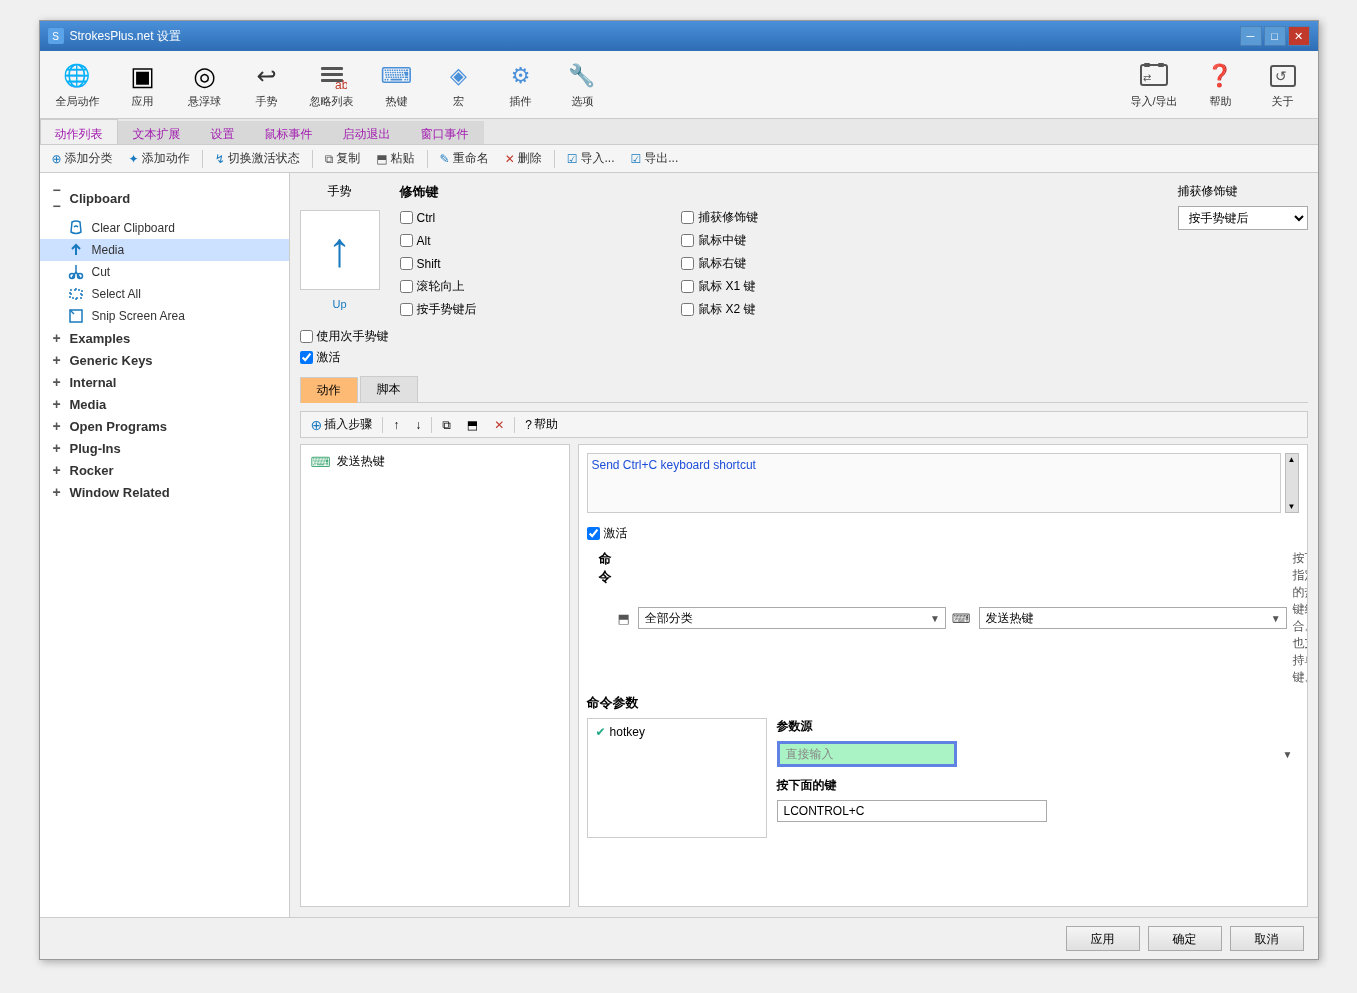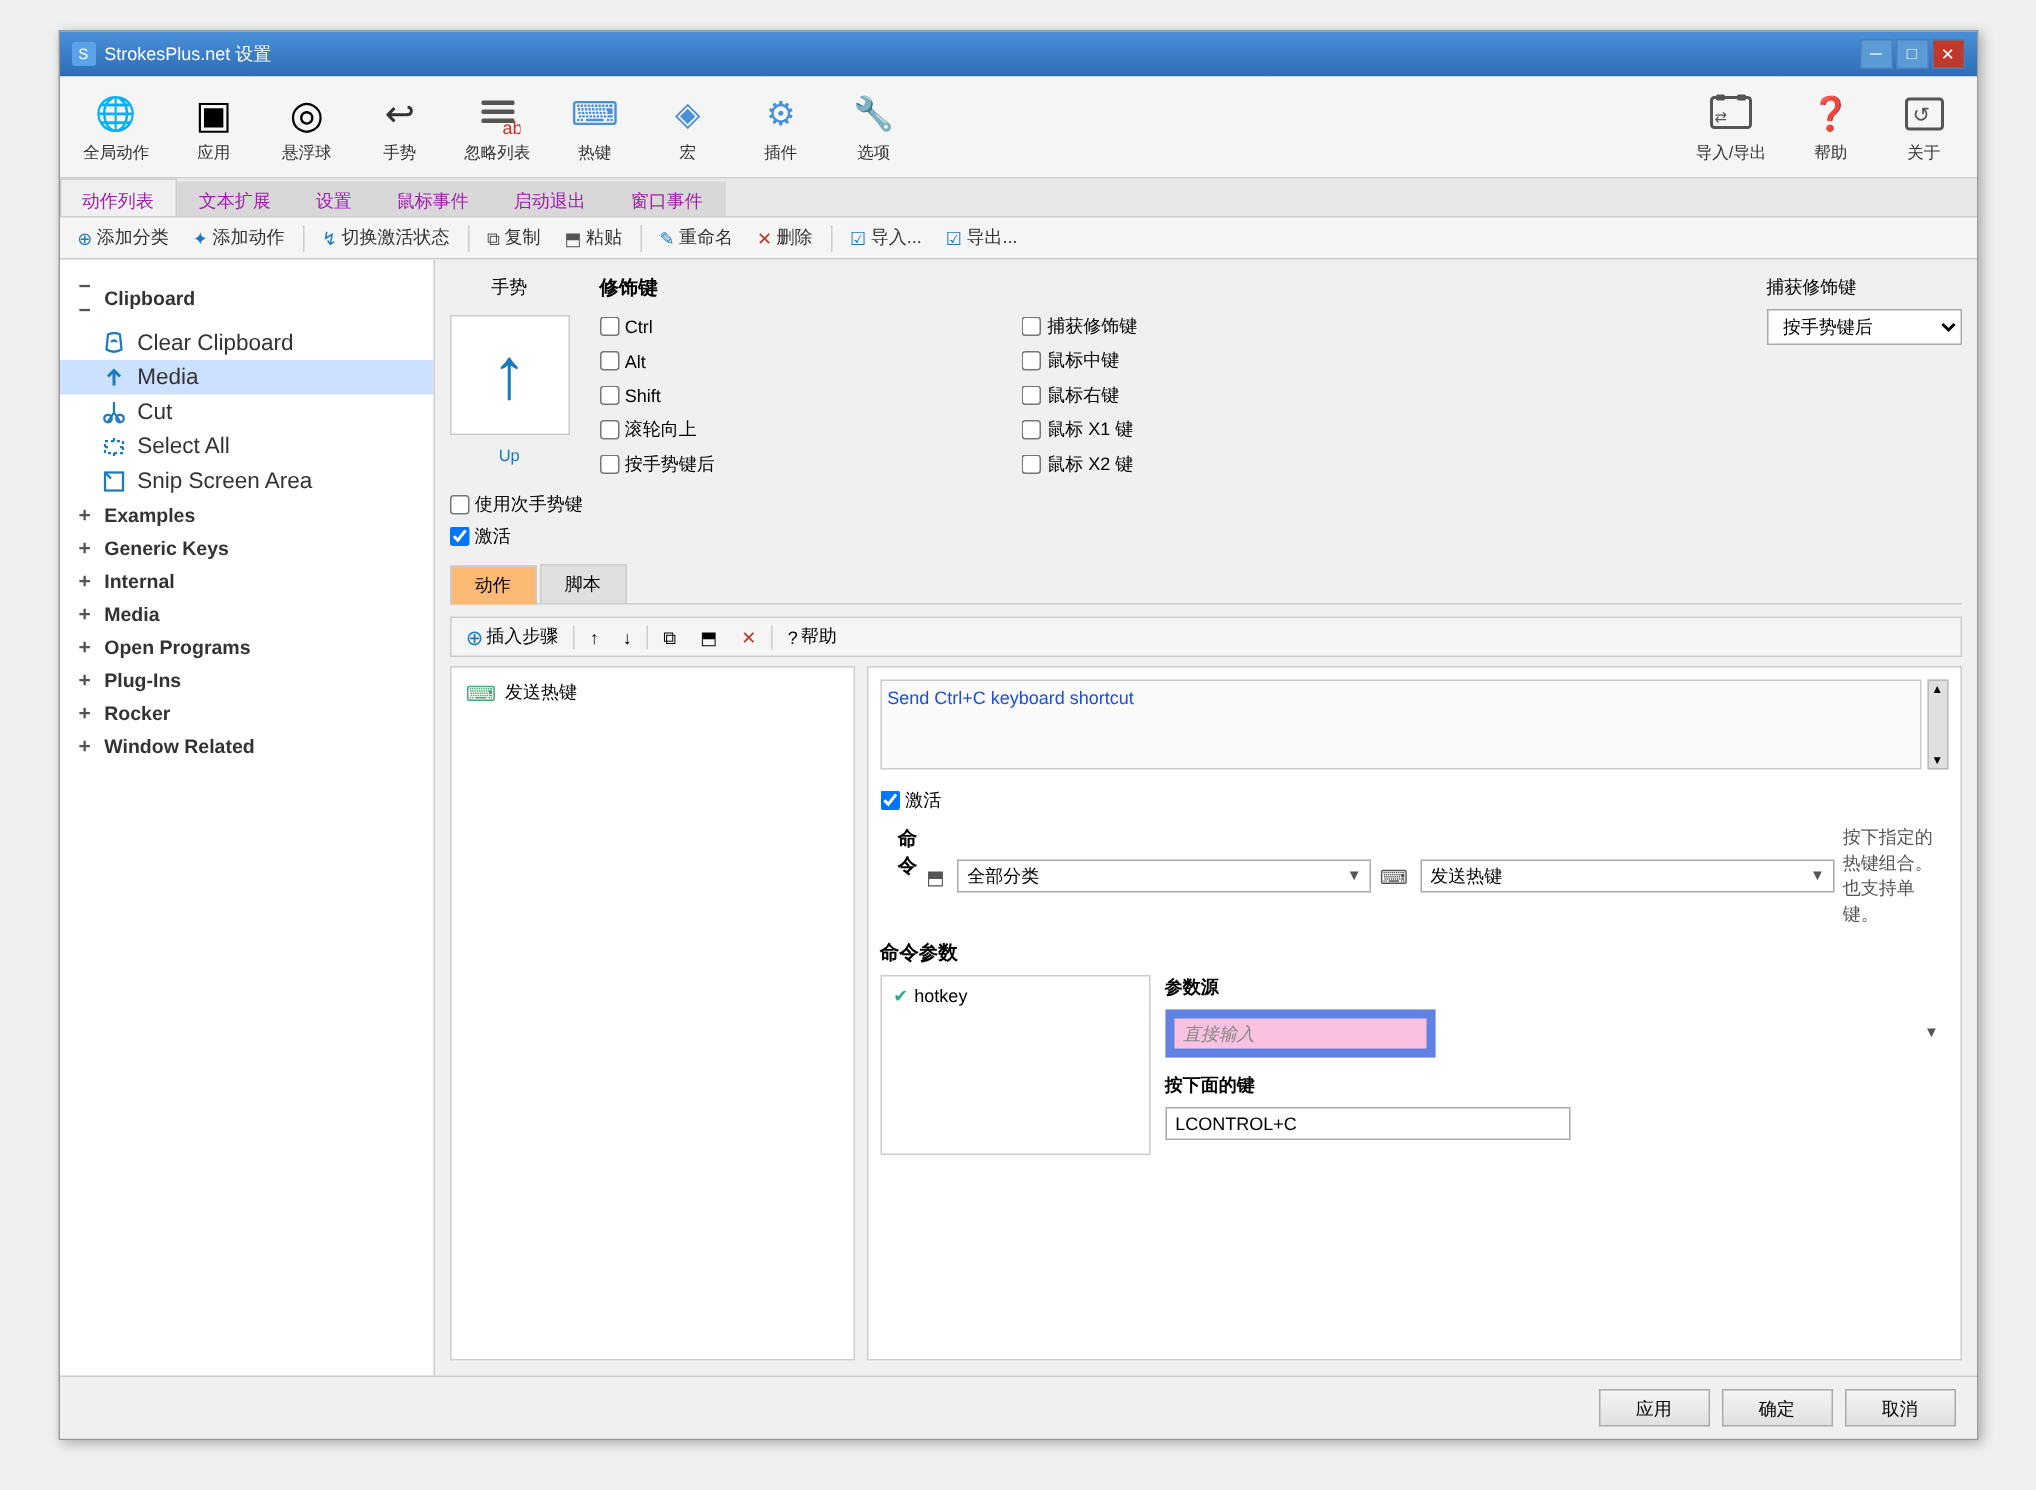--- a/index.html
+++ b/index.html
@@ -151,21 +151,21 @@
       color: #333;
     }
     .category-item.expanded .expand-icon::before { content: '−'; }
     .expand-icon { font-size: 14px; color: #555; width: 14px; text-align: center; }
     .sub-item {
       display: flex;
       align-items: center;
       gap: 8px;
       padding: 3px 10px 3px 28px;
       cursor: pointer;
-      font-size: 15px;
+      font-size: 12px;
       color: #333;
     }
     .sub-item.selected { background: #cce0ff; }
     .sub-icon {
       width: 16px; height: 16px;
       display: flex; align-items: center; justify-content: center;
     }
     
     .right-panel {
       flex: 1;
@@ -305,21 +305,21 @@
       border: 1px solid #ccc;
       padding: 4px;
       background: #fafafa;
       min-height: 60px;
     }
     .active-row { display: flex; align-items: center; gap: 6px; margin-top: 4px; }
     .command-section { display: flex; flex-direction: row; gap: 6px; margin-left: 12px; }
     .command-label { font-size: 13px; font-weight: bold; }
     .command-select-wrap { position: relative; }
     .command-select {
-      width: 276px;
+      width: 308px;
       padding: 3px 6px;
       border: 1px solid #aaa;
       background: white;
       font-size: 12px;
       cursor: pointer;
       appearance: none;
     }
     .select-arrow {
       position: absolute;
       right: 6px; top: 50%;
@@ -340,27 +340,26 @@
       min-height: 120px;
     }
     .param-item { display: flex; align-items: center; gap: 4px; font-size: 12px; padding: 2px 4px; }
     .param-check { color: #2a8; }
     .params-right { flex: 1; display: flex; flex-direction: column; gap: 6px; }
     .source-label { font-size: 12px; font-weight: bold; }
     .source-select-wrap { position: relative; }
     .source-select {
       width: 180px;
       padding: 3px 6px;
-      border: 6px solid #1d4ed8;
-      background: #f9a8d4;
+      border: 3px solid #1d4ed8;
+      background: #86efac;
       font-size: 12px;
       cursor: pointer;
       appearance: none;
       color: #555;
-      font-style: italic;
     }
     .key-label { font-size: 12px; font-weight: bold; margin-top: 4px; }
     .key-input {
       width: 270px;
       padding: 3px 6px;
       border: 1px solid #aaa;
       background: white;
       font-size: 12px;
     }
     

